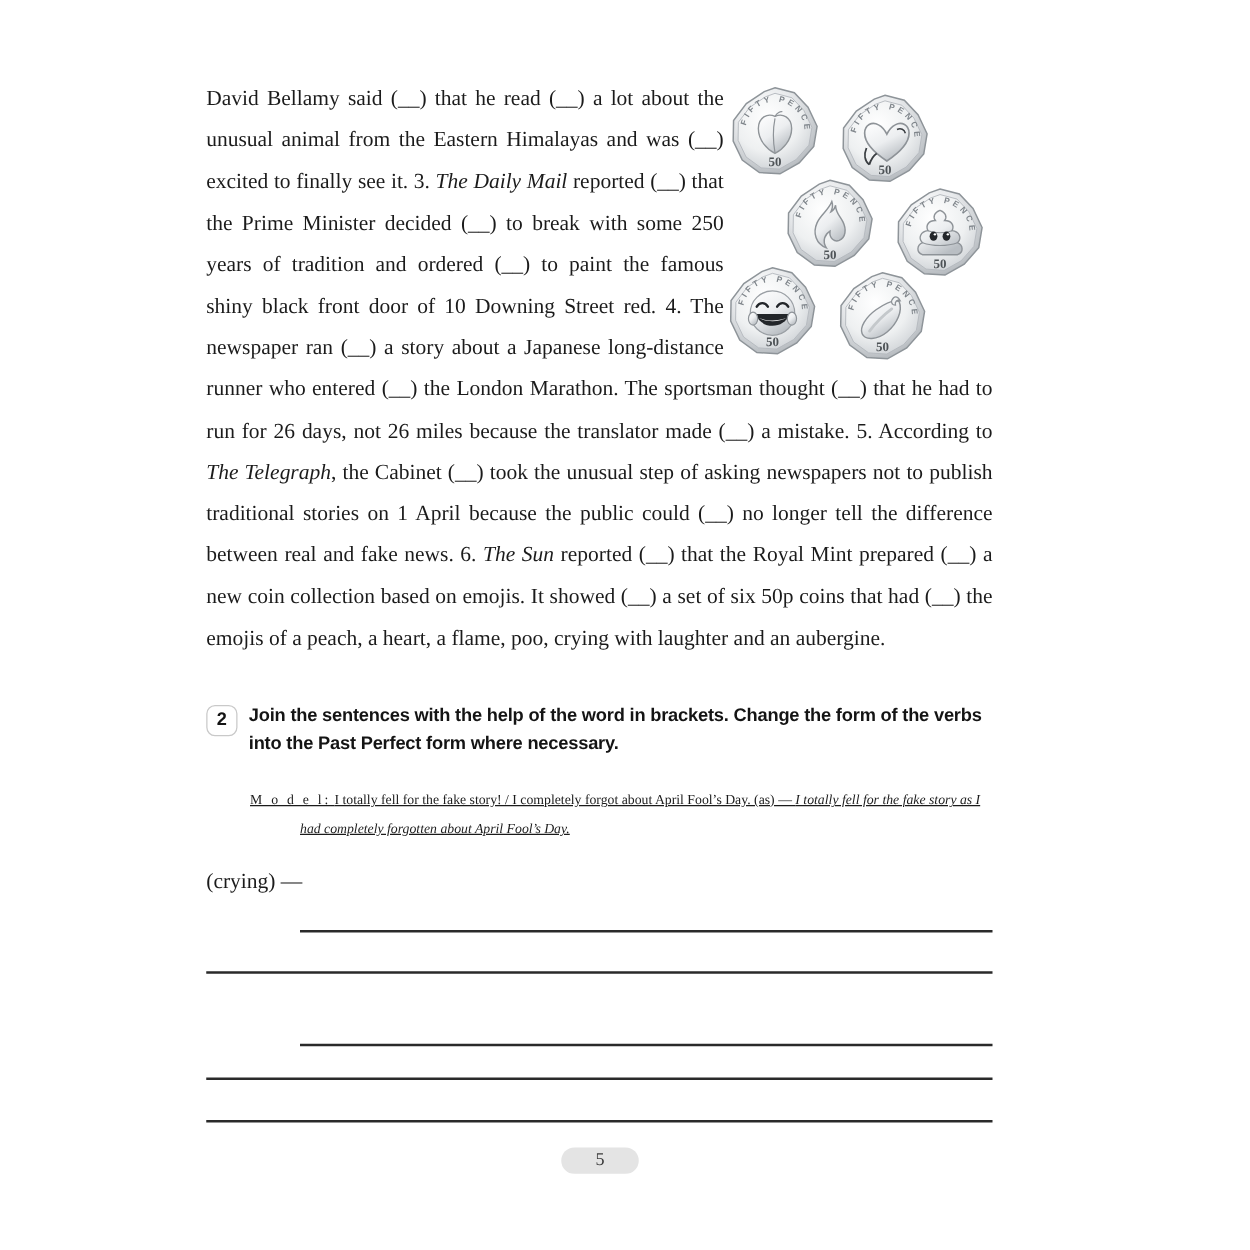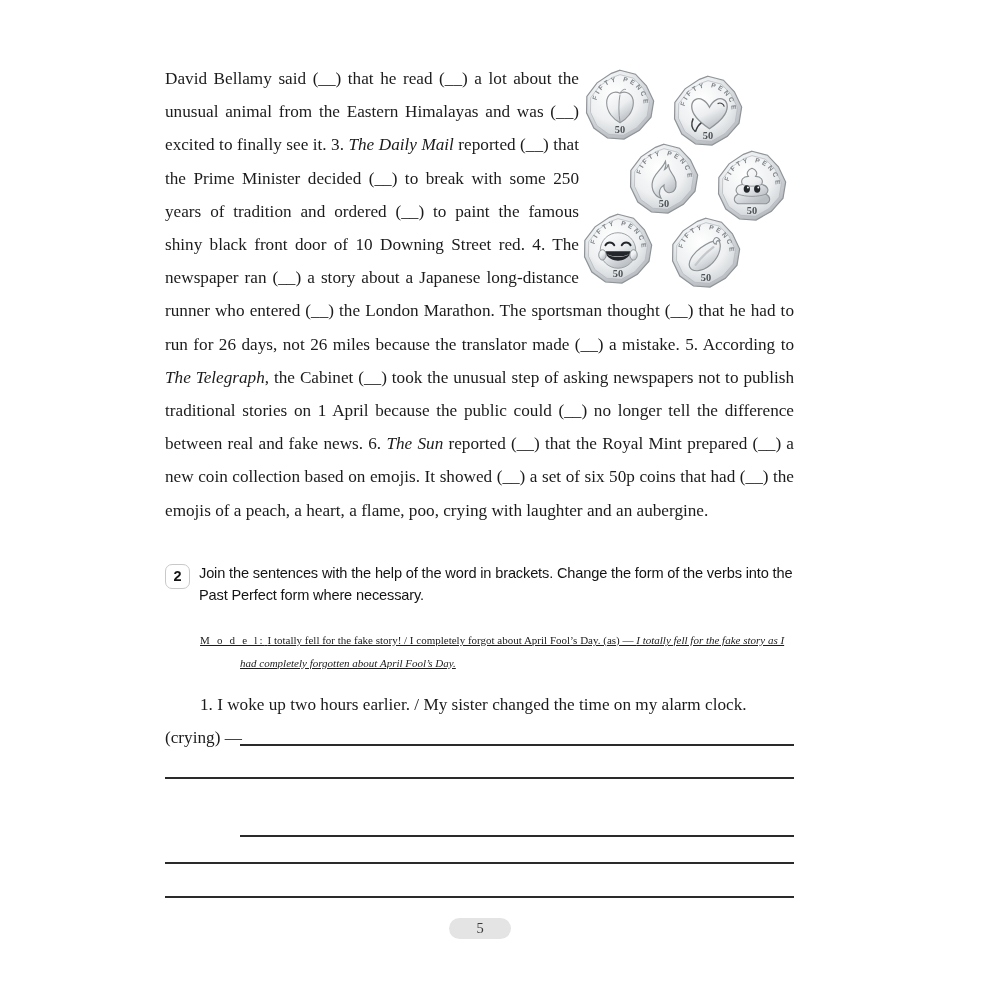--- a/index.html
+++ b/index.html
@@ -87,21 +87,21 @@
     font-family: "Liberation Sans", "DejaVu Sans", sans-serif;
     font-weight: bold;
     font-size: 14.5px;
     line-height: 22px;
     text-align: center;
     box-sizing: border-box;
     margin-top: 1px;
   }
   .task-text {
     font-family: "Liberation Sans", "DejaVu Sans", sans-serif;
-    font-weight: normal;
+    font-weight: bold;
     font-size: 14.6px;
     line-height: 21.5px;
     color: #141414;
     letter-spacing: -0.15px;
   }
 
   .model {
     position: absolute;
     left: 200px;
     top: 629px;
@@ -292,21 +292,20 @@
       <div class="task-num">2</div>
       <div class="task-text">Join the sentences with the help of the word in brackets. Change the form of the verbs into the Past Perfect form where necessary.</div>
     </div>
   </div>
 
   <div class="model">
     <span class="model-body"><span class="model-label">M o d e l:</span> <span>I totally fell for the fake story! / I completely forgot about April Fool’s Day. (as) — </span><em>I totally fell for the fake story as I had completely forgotten about April Fool’s Day.</em></span>
   </div>
 
   <div class="q" style="top:688px;">
-    <div class="q-sentence">1. I woke up two hours earlier. / My sister changed the time on my alarm clock.</div>
     <div class="q-prompt">(crying) —</div>
   </div>
   <div class="rule short" style="top:744px;"></div>
   <div class="rule" style="top:777px;"></div>
 
   <div class="rule short" style="top:835px;"></div>
   <div class="rule" style="top:862px;"></div>
   <div class="rule" style="top:896px;"></div>
 
   <div class="page-num">5</div>

